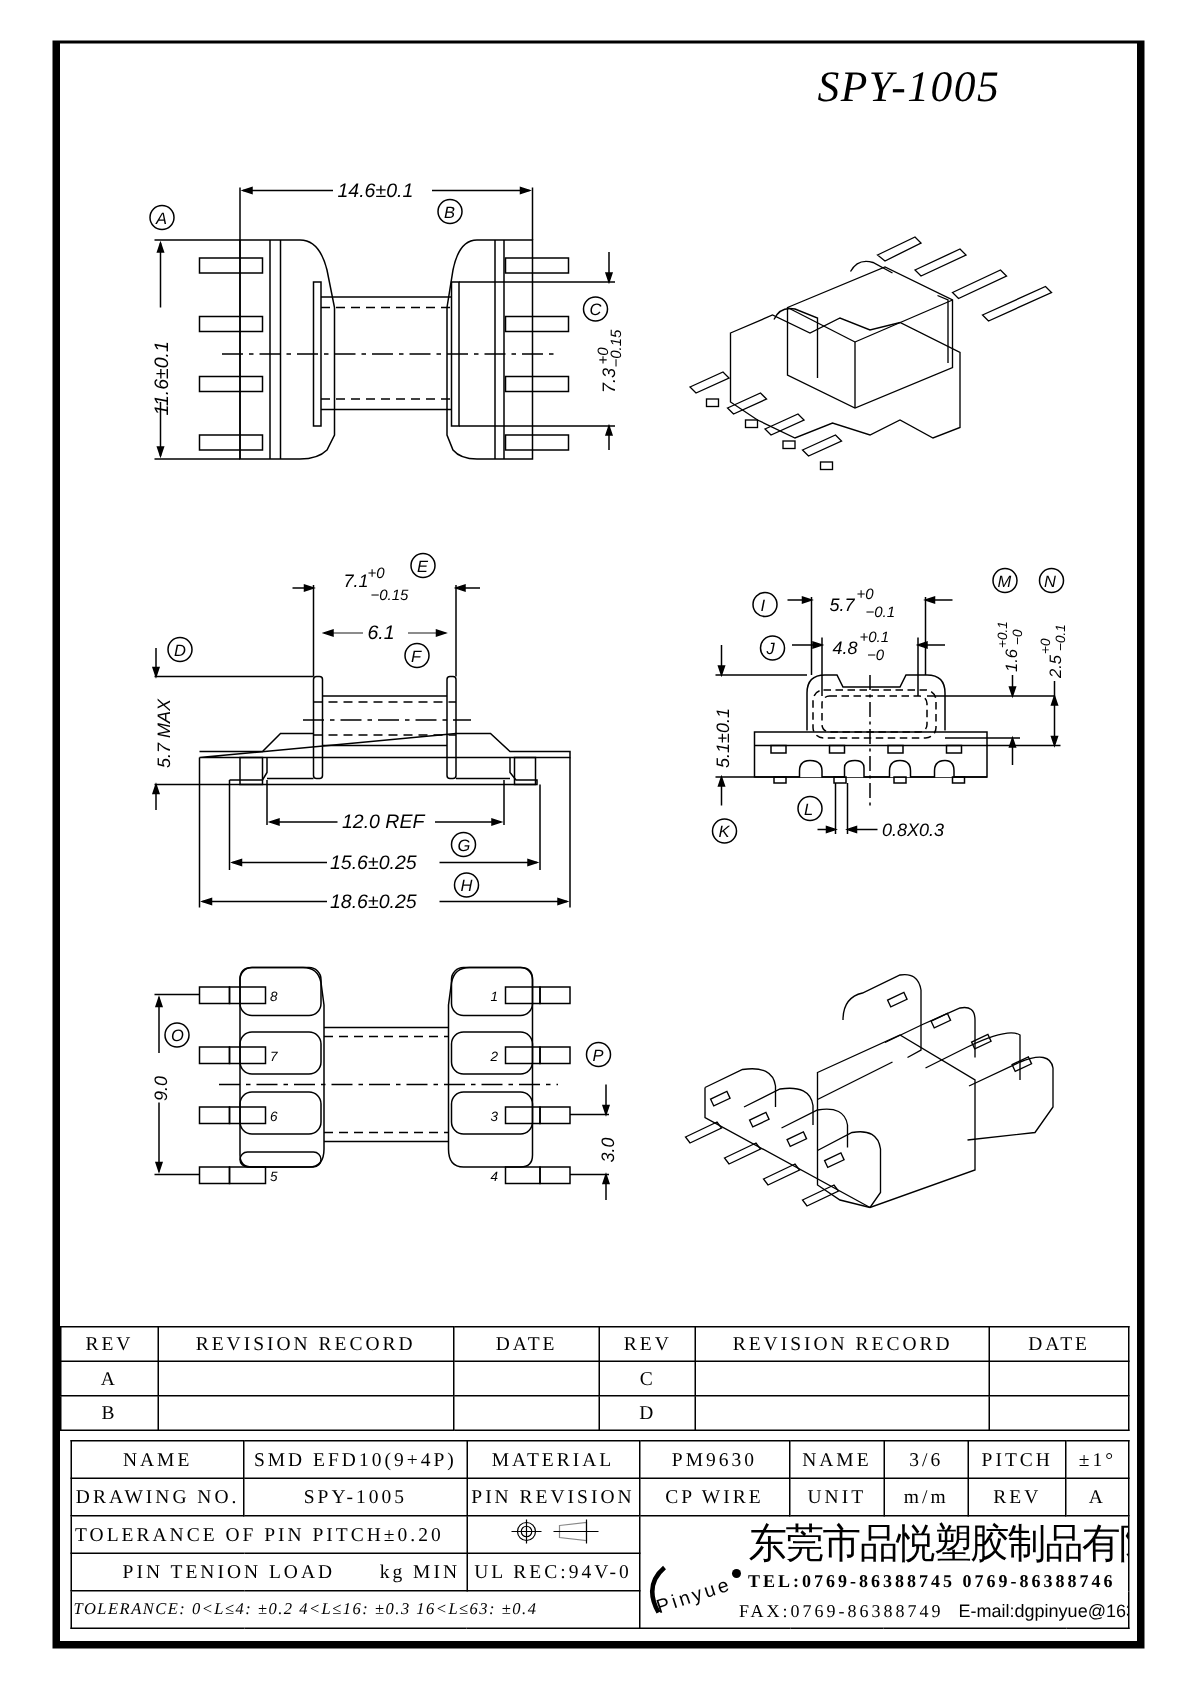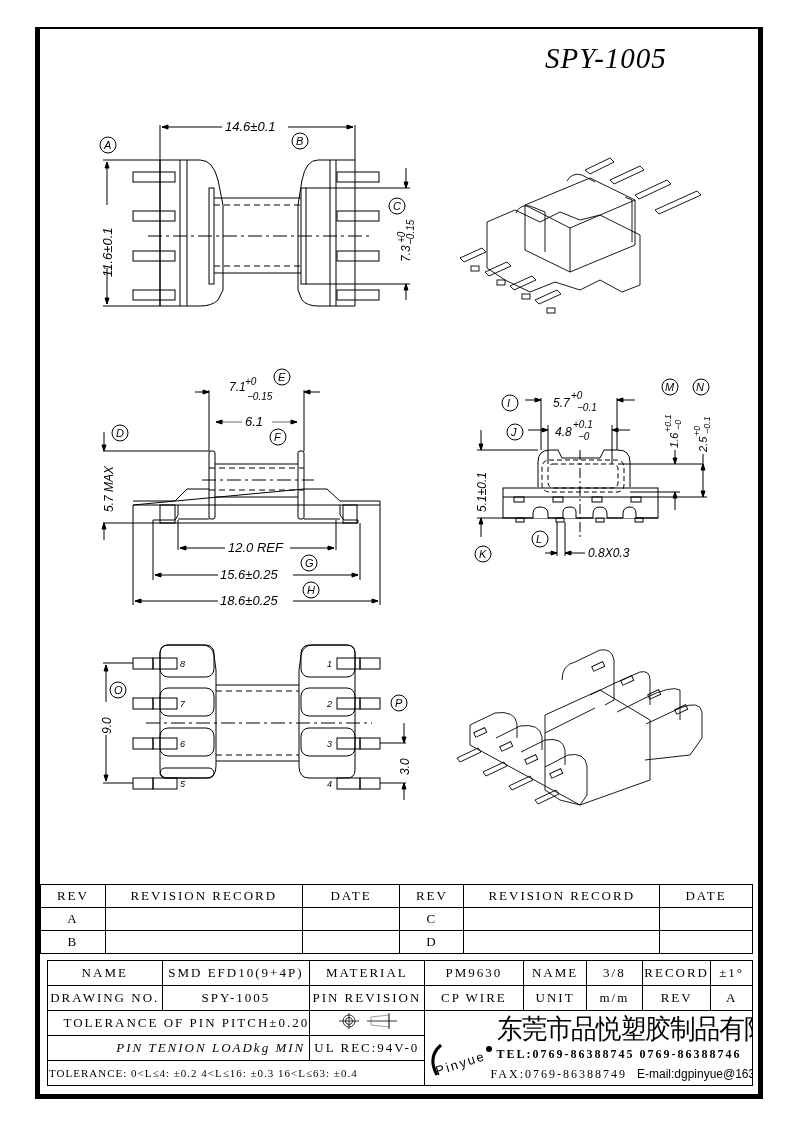--- a/index.html
+++ b/index.html
@@ -393,36 +393,36 @@
       <col style="width:62px">
       <col style="width:40px">
   </colgroup>
   <tbody>
       <tr>
     <td>NAME</td>
     <td>SMD EFD10(9+4P)</td>
     <td>MATERIAL</td>
     <td>PM9630</td>
     <td>NAME</td>
-    <td>3/8</td>
-    <td>RECORD</td>
+    <td>3/6</td>
+    <td>PITCH</td>
     <td>±1°</td>
   </tr>
   <tr>
     <td>DRAWING NO.</td>
     <td>SPY-1005</td>
     <td>PIN REVISION</td>
     <td>CP WIRE</td>
     <td>UNIT</td>
     <td>m/m</td>
     <td>REV</td>
     <td>A</td>
   </tr>
   <tr>
-    <td colspan="2" style="text-align:right;padding-left:2px;">TOLERANCE OF PIN PITCH±0.20</td>
+    <td colspan="2" style="text-align:left;padding-left:2px;">TOLERANCE OF PIN PITCH±0.20</td>
     <td>
       <svg width="80" height="18" viewBox="0 0 80 18" fill="none" stroke="#000" stroke-width="0.8">
         <circle cx="22" cy="9" r="6"></circle>
             <circle cx="22" cy="9" r="3.5"></circle>
         <line x1="12" y1="9" x2="32" y2="9"></line>
             <line x1="22" y1="1" x2="22" y2="17"></line>
         <path d="M44,5 L62,3 L62,15 L44,13 Z" stroke="#888"></path>
         <line x1="40" y1="9" x2="70" y2="9"></line>
             <line x1="62" y1="1" x2="62" y2="17"></line>
       </svg>
@@ -434,23 +434,23 @@
           <circle cx="62" cy="8" r="3" fill="#000"></circle>
           <text x="8" y="28" font-size="13" font-family="Liberation Sans, sans-serif" fill="#000" transform="rotate(-18 30 24)">Pinyue</text>
         </svg>
         <div class="company">东莞市品悦塑胶制品有限公司</div>
         <div class="tel">TEL:0769-86388745    0769-86388746</div>
         <div class="fax"><span>FAX:0769-86388749</span><span class="mail">E-mail:dgpinyue@163.com</span></div>
       </div>
     </td>
   </tr>
   <tr>
-    <td colspan="2" style="text-align:right;padding-left:4px;font-style:italic;">
+    <td colspan="2" style="text-align:center;padding-left:4px;">
       <span>PIN TENION LOAD</span>
       <span style="float:right;padding-right:4px;">kg MIN</span>
     </td>
     <td>UL REC:94V-0</td>
   </tr>
   <tr>
-    <td colspan="3" style="text-align:left;font-size:11px;letter-spacing:1px;padding-left:1px;">TOLERANCE: 0&lt;L≤4: ±0.2   4&lt;L≤16: ±0.3   16&lt;L≤63: ±0.4</td>
+    <td colspan="3" style="text-align:left;font-size:11px;letter-spacing:1px;padding-left:1px;font-style:italic;">TOLERANCE: 0&lt;L≤4: ±0.2   4&lt;L≤16: ±0.3   16&lt;L≤63: ±0.4</td>
   </tr>
 </tbody>
   </table>
 
 </body></html>

